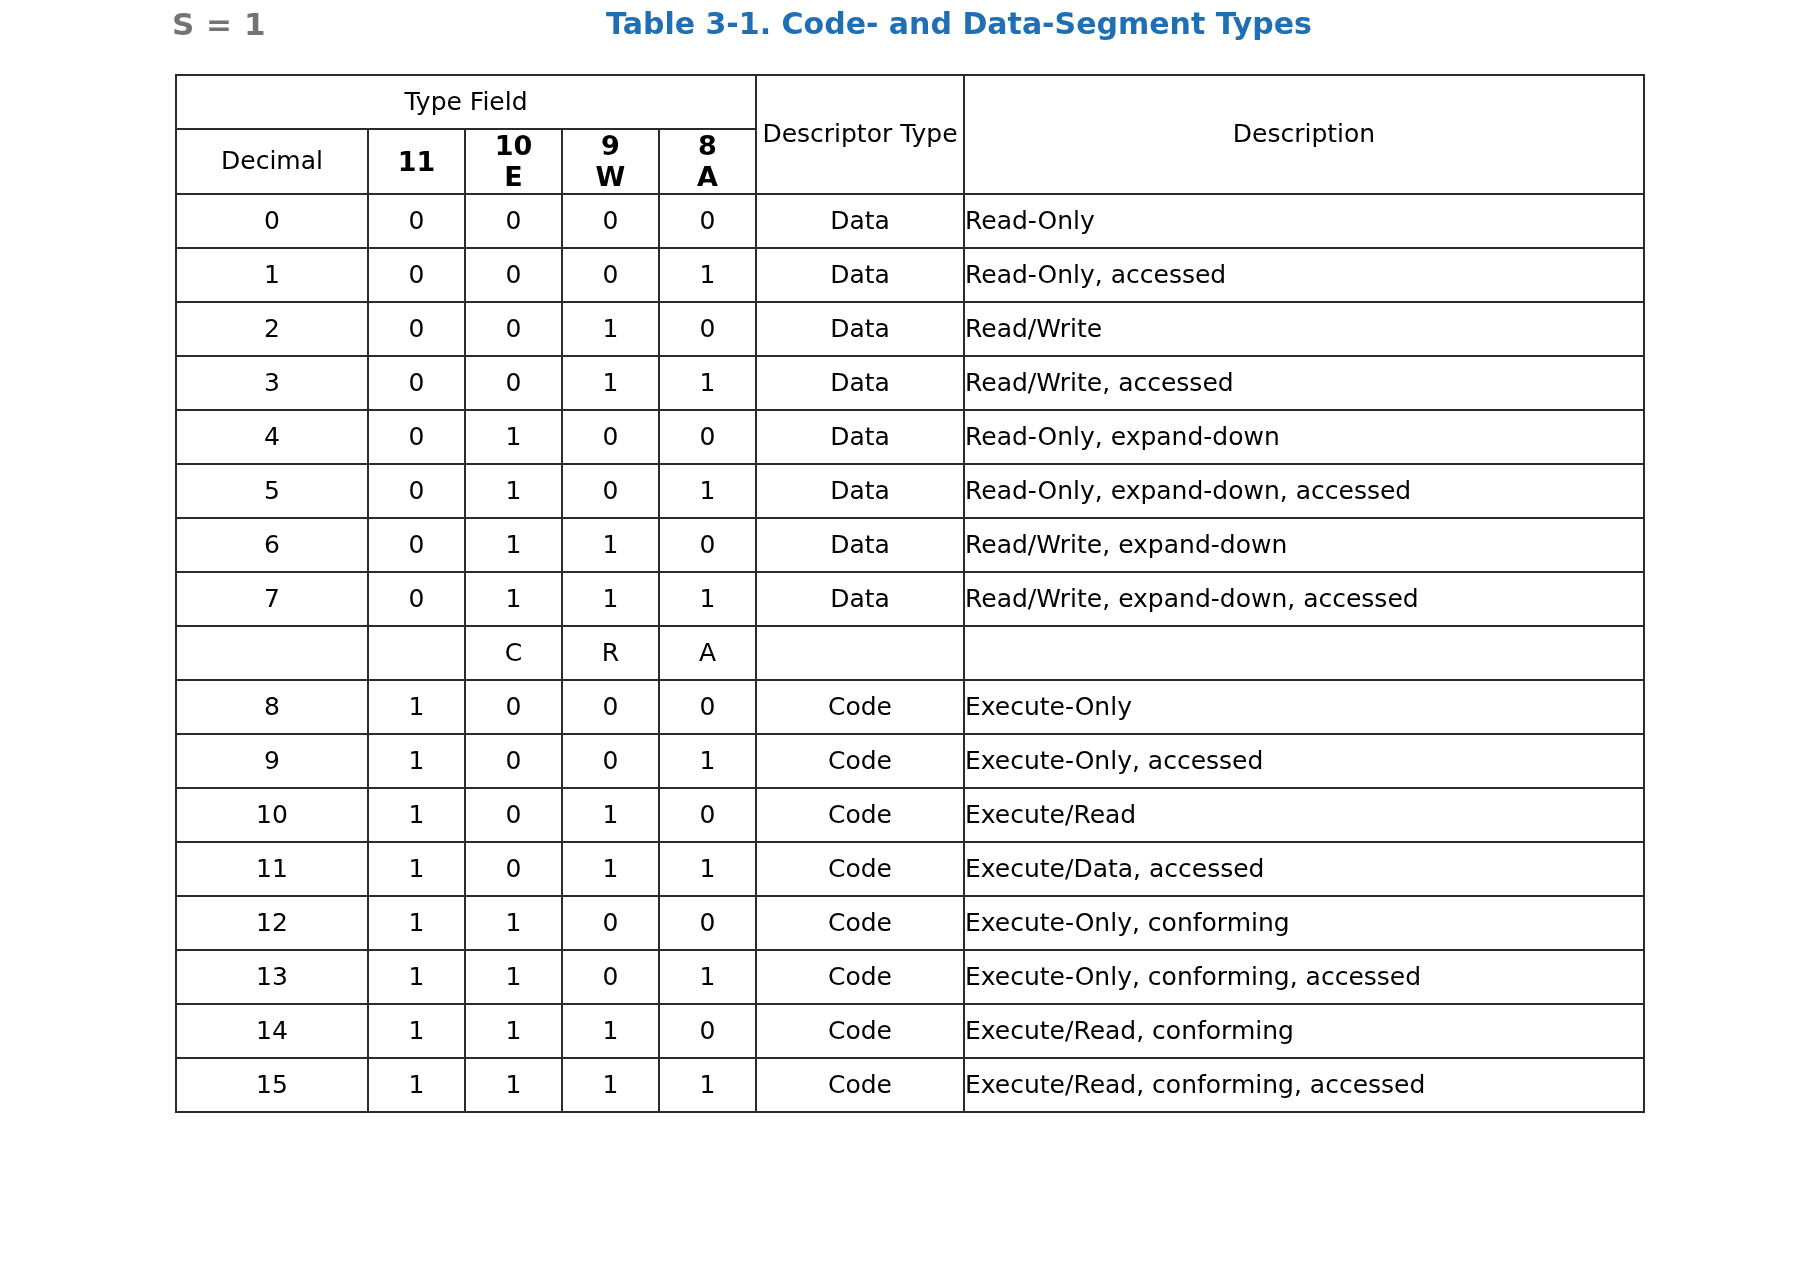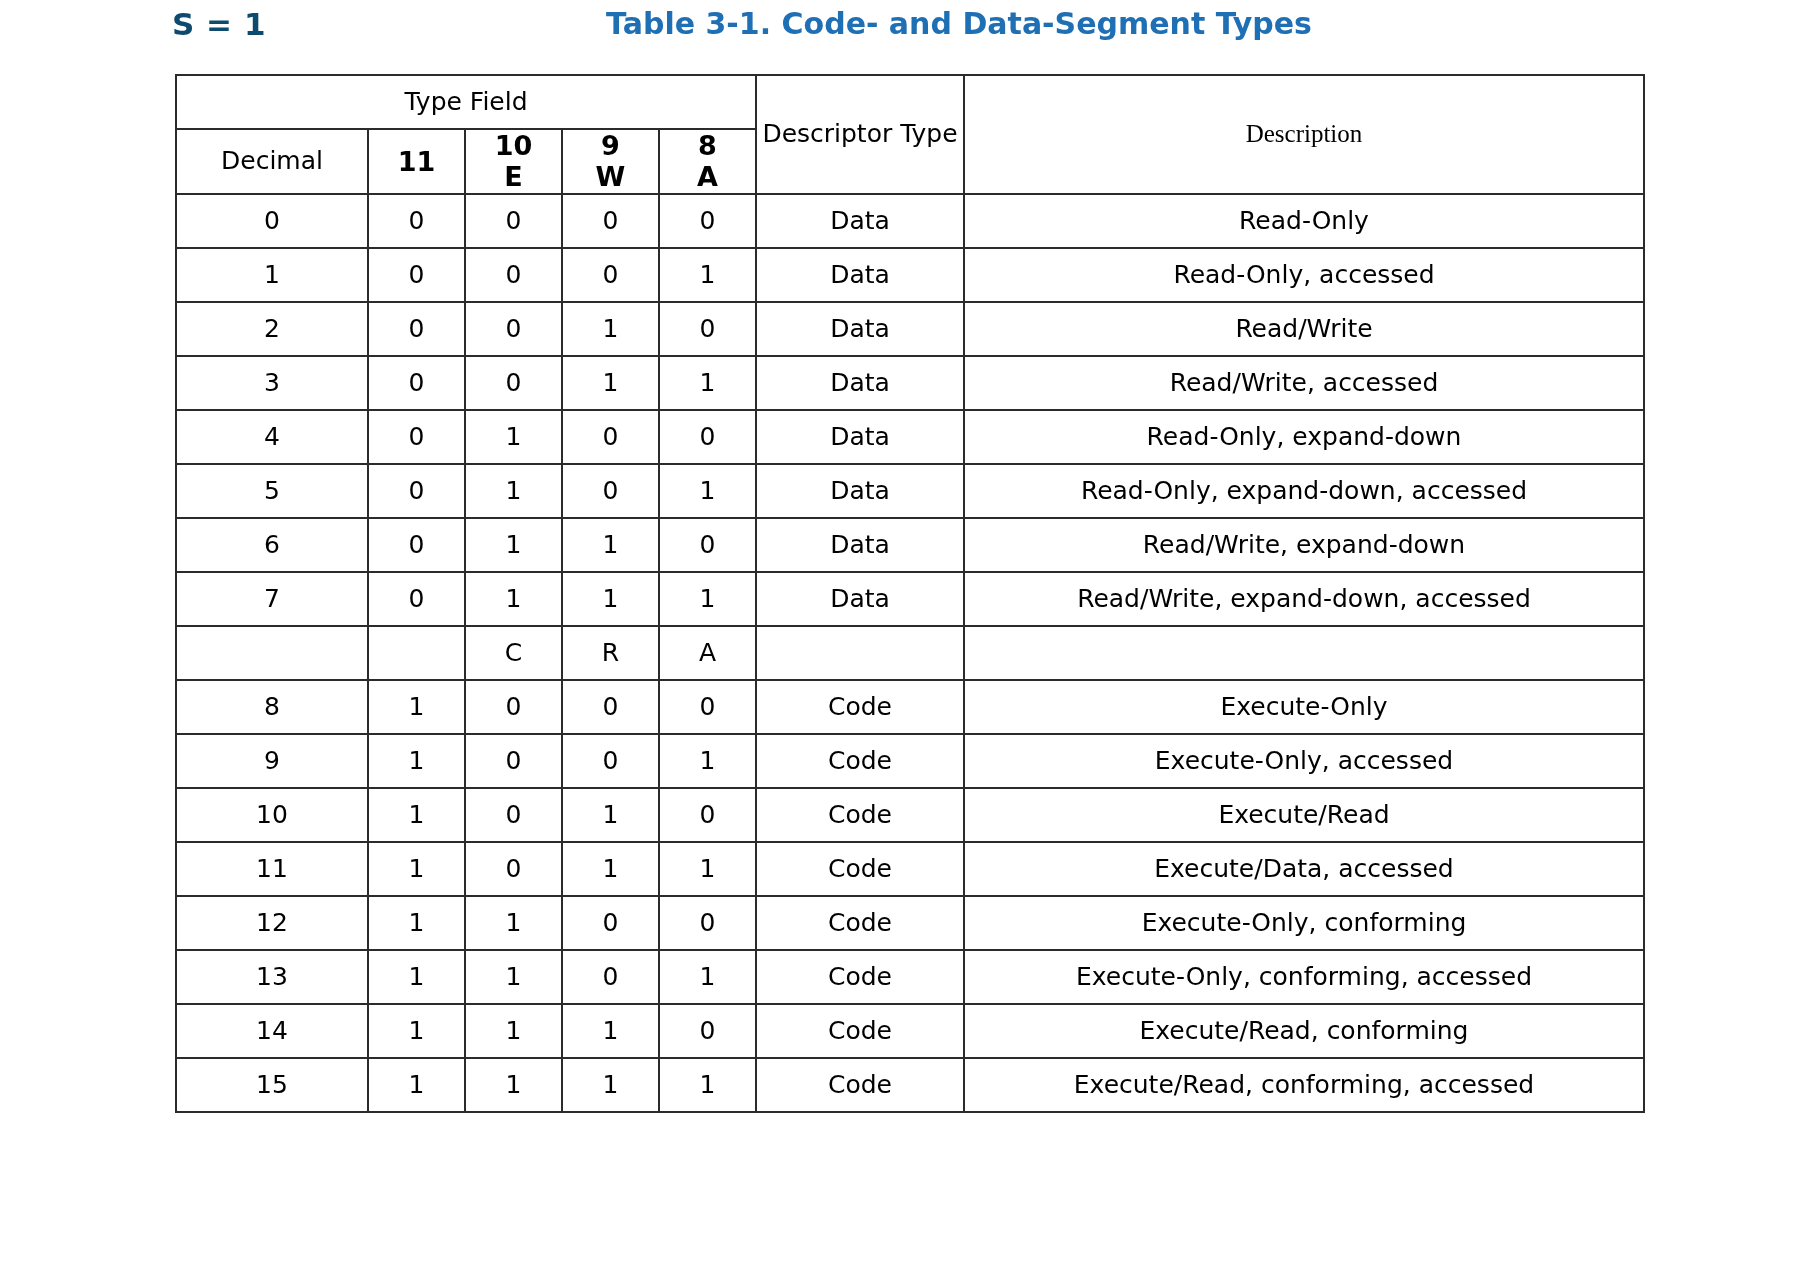--- a/index.html
+++ b/index.html
@@ -19,21 +19,21 @@
     position: relative;
     width: 1818px;
     height: 1270px;
   }
   .s-label {
     position: absolute;
     left: 172px;
     top: 6px;
     font-size: 31px;
     font-weight: 700;
-    color: #0c4a6e;
+    color: #737373;
     letter-spacing: 0.5px;
   }
   .table-title {
     position: absolute;
     left: 0;
     right: 0;
     top: 6px;
     text-align: center;
     font-size: 30px;
     font-weight: 700;
@@ -70,21 +70,21 @@
   }
   .col-dec { width: 192px; }
   .col-b11 { width: 97px; }
   .col-b10 { width: 97px; }
   .col-b9  { width: 97px; }
   .col-b8  { width: 97px; }
   .col-dt  { width: 208px; }
   .col-desc{ width: 680px; }
 
   td.c, th.c { text-align: center; }
-  td.l { text-align: center; padding-left: 12px; }
+  td.l { text-align: left; padding-left: 12px; }
   td.bitsub {
     text-align: center;
     font-weight: 700;
     font-size: 26px;
   }
   .typefield-hdr {
     height: 56px;
   }
   .bithdr {
     height: 86px;
@@ -110,21 +110,20 @@
     font-weight: 700;
     font-size: 27px;
     border-radius: 21px;
   }
   .desc-hdr-cell {
     font-weight: 700;
     font-size: 27px;
     text-align: center;
     vertical-align: top;
     padding-top: 12px;
-    font-family: Liberation Serif, serif;
   }
   .dtype-hdr-cell {
     font-weight: 700;
     font-size: 27px;
     text-align: center;
     vertical-align: top;
     padding-top: 12px;
     line-height: 1.25;
     border-radius: 11px;
   }

